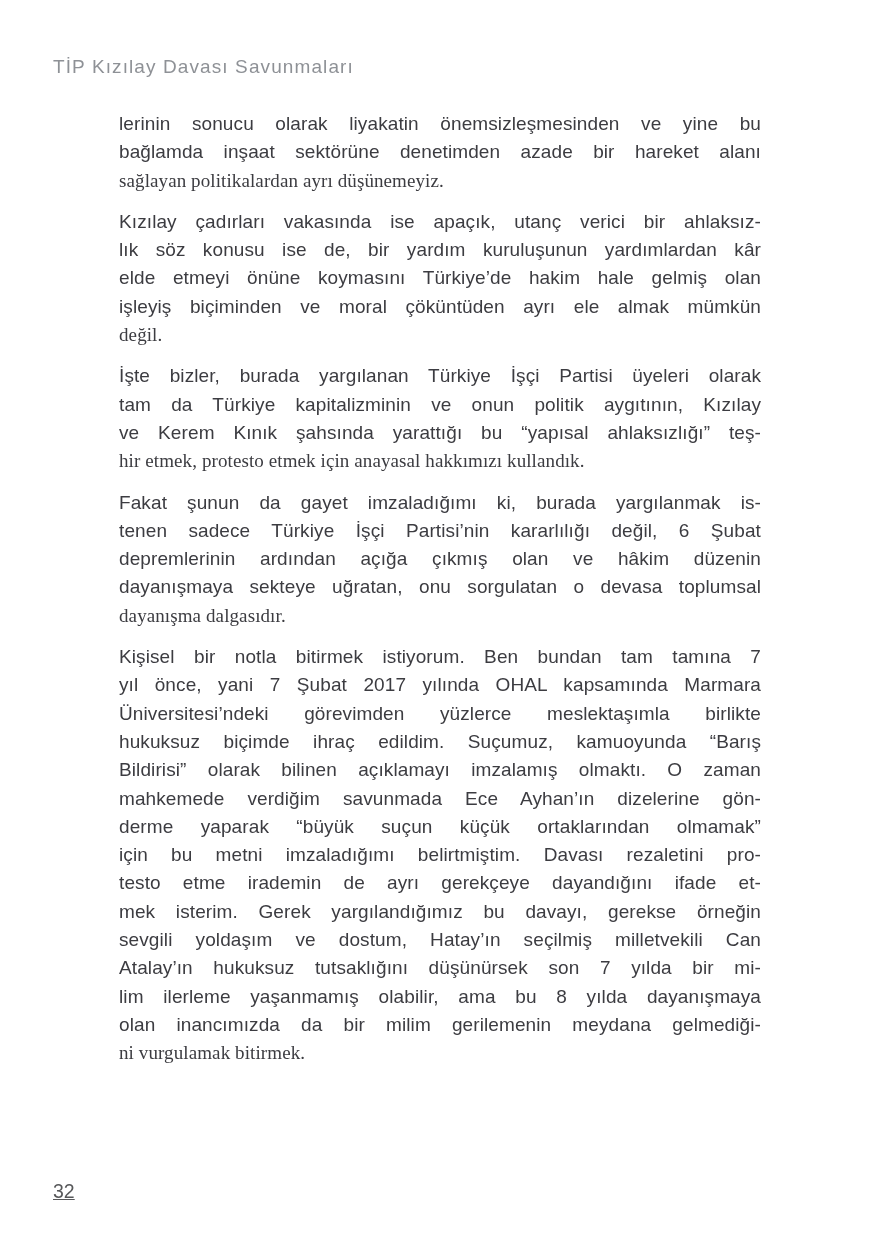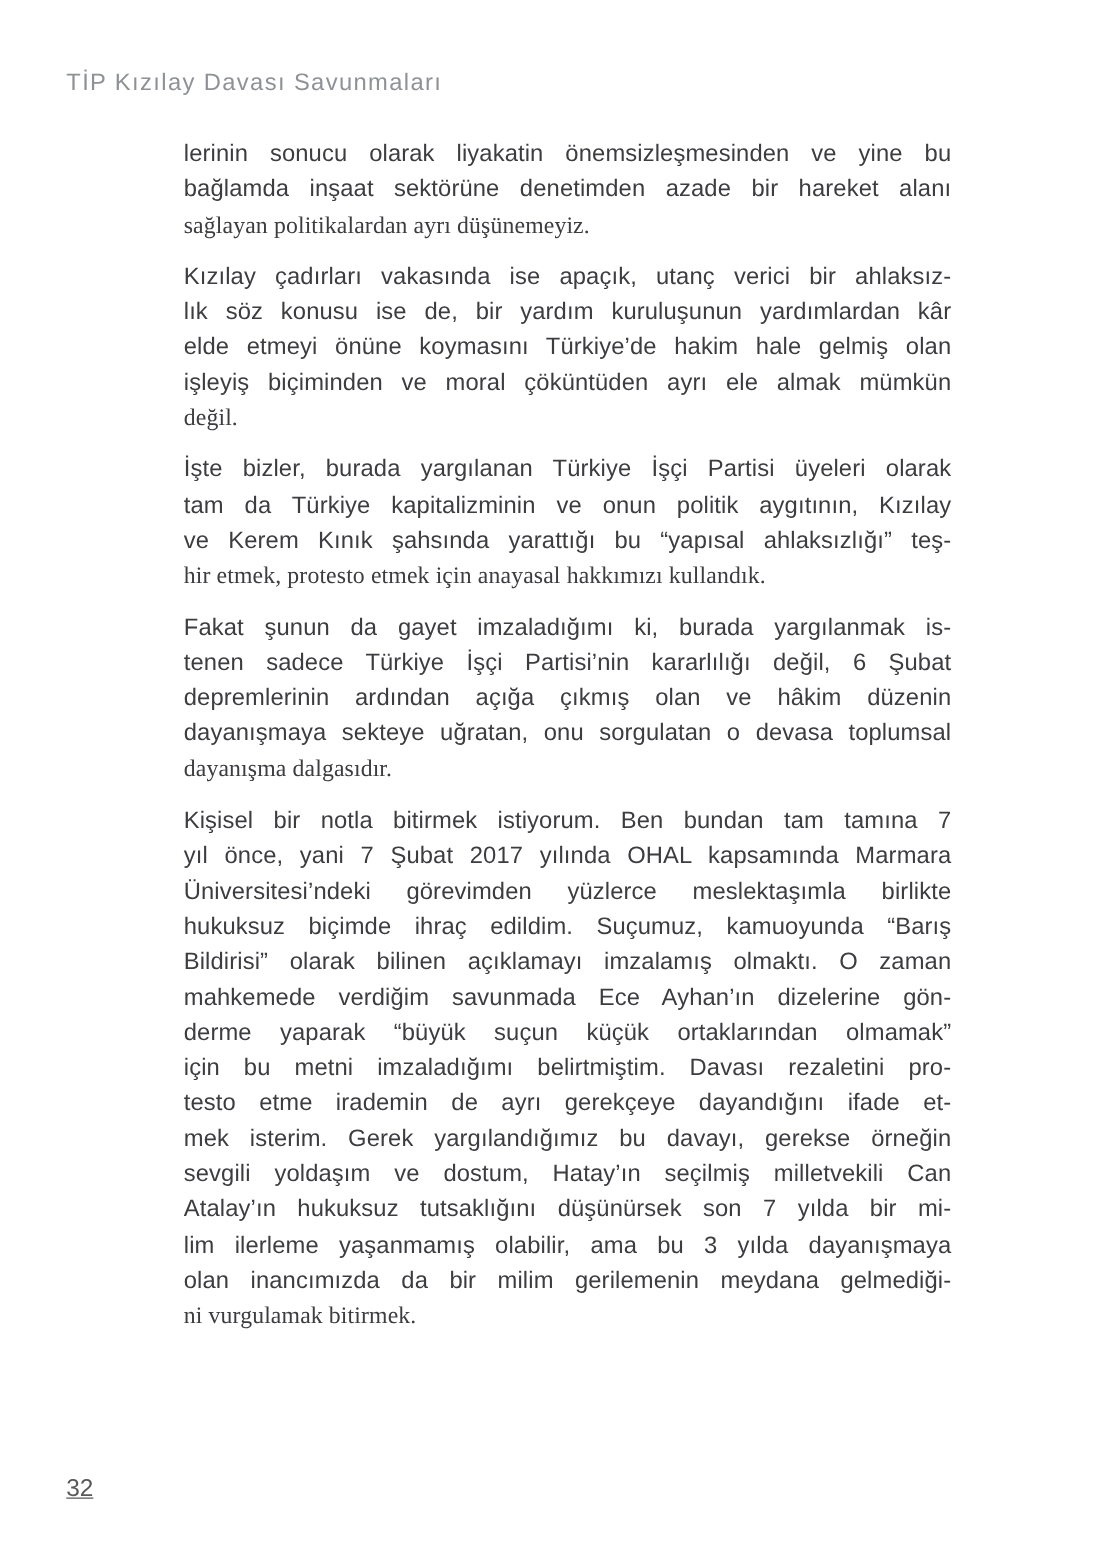--- a/index.html
+++ b/index.html
@@ -34,21 +34,20 @@
     line-height: 28.3px;
     letter-spacing: 0.1px;
   }
   .para {
     margin: 0 0 13px 0;
   }
   .line {
     text-align: justify;
     text-align-last: justify;
     white-space: normal;
-    margin-left: 28px;
   }
   .line.last {
     text-align: center;
     text-align-last: left;
     font-family: Liberation Serif, serif;
   }
   .folio {
     position: absolute;
     left: 53px;
     top: 1180px;
@@ -95,20 +94,20 @@
         <div class="line">Üniversitesi’ndeki görevimden yüzlerce meslektaşımla birlikte</div>
         <div class="line">hukuksuz biçimde ihraç edildim. Suçumuz, kamuoyunda “Barış</div>
         <div class="line">Bildirisi” olarak bilinen açıklamayı imzalamış olmaktı. O zaman</div>
         <div class="line">mahkemede verdiğim savunmada Ece Ayhan’ın dizelerine gön-</div>
         <div class="line">derme yaparak “büyük suçun küçük ortaklarından olmamak”</div>
         <div class="line">için bu metni imzaladığımı belirtmiştim. Davası rezaletini pro-</div>
         <div class="line">testo etme irademin de ayrı gerekçeye dayandığını ifade et-</div>
         <div class="line">mek isterim. Gerek yargılandığımız bu davayı, gerekse örneğin</div>
         <div class="line">sevgili yoldaşım ve dostum, Hatay’ın seçilmiş milletvekili Can</div>
         <div class="line">Atalay’ın hukuksuz tutsaklığını düşünürsek son 7 yılda bir mi-</div>
-        <div class="line">lim ilerleme yaşanmamış olabilir, ama bu 3 yılda dayanışmaya</div>
+        <div class="line">lim ilerleme yaşanmamış olabilir, ama bu 8 yılda dayanışmaya</div>
         <div class="line">olan inancımızda da bir milim gerilemenin meydana gelmediği-</div>
         <div class="line last">ni vurgulamak bitirmek.</div>
       </div>
     </div>
 
   <div class="folio">32</div>
 </div>
 
 </body></html>

